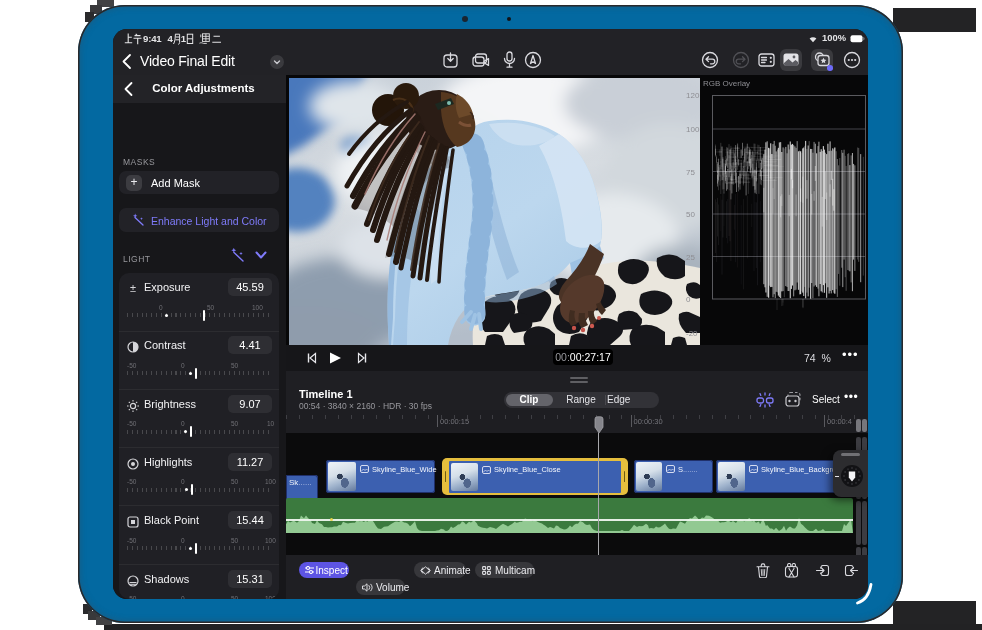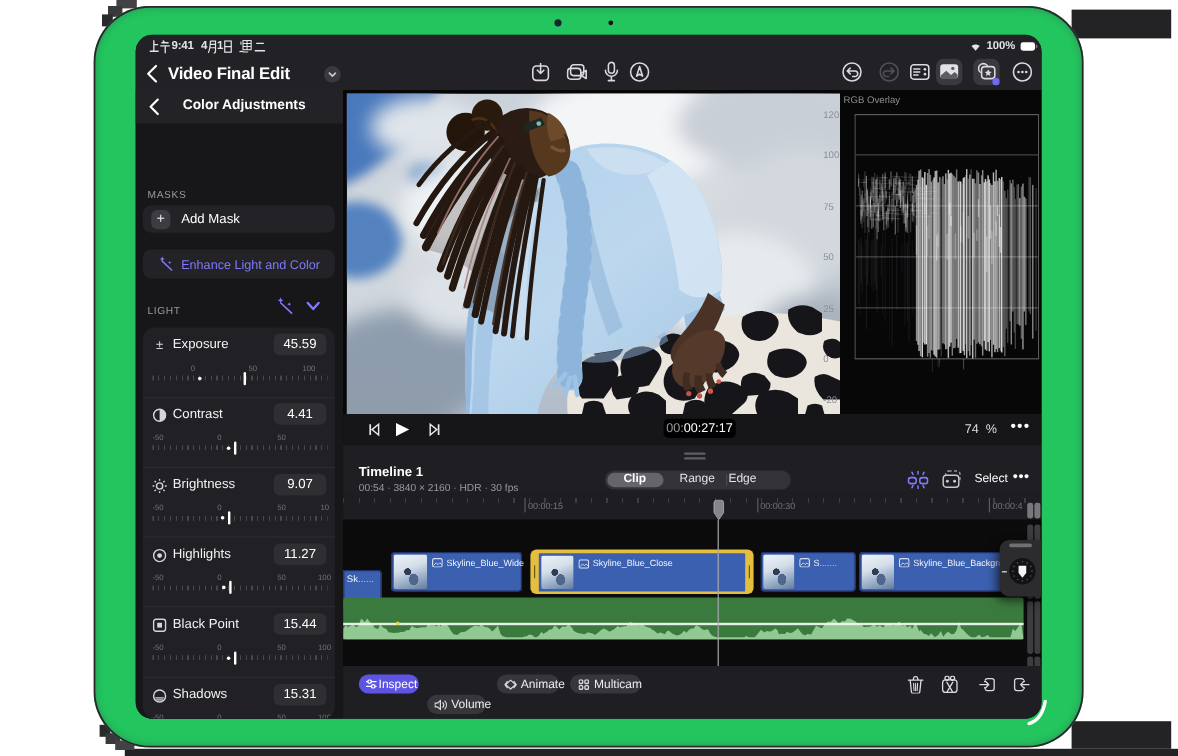--- a/index.html
+++ b/index.html
@@ -23,21 +23,21 @@
 <div class="a" style="left:893px;top:600.5px;width:82.5px;height:23px;background:#232325"></div>
 <div class="a" style="left:104px;top:624px;width:878px;height:6px;background:#222224"></div>
 
 <div class="a" style="left:97px;top:0;width:17px;height:7px;background:#424244"></div>
 <div class="a" style="left:90px;top:5px;width:12px;height:9px;background:#39393b"></div>
 <div class="a" style="left:85px;top:12px;width:9px;height:10px;background:#2a2a2c"></div>
 <div class="a" style="left:83px;top:604px;width:9px;height:10px;background:#2a2a2c"></div>
 <div class="a" style="left:88px;top:611px;width:12px;height:9px;background:#39393b"></div>
 <div class="a" style="left:96px;top:617px;width:16px;height:8px;background:#424244"></div>
 
-<div class="a" style="left:78px;top:5px;width:825px;height:618px;border-radius:47px;background:#22c55e;box-shadow:inset 0 0 0 1.5px #29292b, inset 0 0 6px 2px rgba(70,70,74,.35)">
+<div class="a" style="left:78px;top:5px;width:825px;height:618px;border-radius:47px;background:#0369a1;box-shadow:inset 0 0 0 1.5px #29292b, inset 0 0 6px 2px rgba(70,70,74,.35)">
   <div class="a" style="left:384px;top:11px;width:6px;height:6px;border-radius:50%;background:#1a2530"></div>
   <div class="a" style="left:429px;top:12px;width:4px;height:4px;border-radius:50%;background:#121216"></div>
 
   <div class="a" style="left:35px;top:24px;width:755px;height:570px;border-radius:14px;background:#131316;overflow:hidden">
 
     <div class="a" style="left:0;top:0;width:755px;height:46px;background:#222226"></div>
 
     <div class="a" style="left:11px;top:2.5px;height:13px;display:flex;align-items:center">
       <svg width="19" height="13" viewBox="0 0 19 13" style="flex:none">
         <g stroke="#e4e4e6" stroke-width="1.1" fill="none">
@@ -82,21 +82,21 @@
       <span style="width:4px"></span>
       <svg width="15" height="13" viewBox="0 0 15 13" style="flex:none">
         <rect x="0.5" y="3.2" width="12" height="7" rx="2" fill="#fff"></rect>
         <path d="M13.2 5.1v3.2c.8-.1 1.4-.8 1.4-1.6s-.6-1.5-1.4-1.6z" fill="#7c7c81"></path>
       </svg>
     </div>
 
     <svg class="a" style="left:7px;top:24px" width="24" height="17" viewBox="0 0 24 17">
         <path d="M10 2l-6.5 6.5L10 15" stroke="#fff" stroke-width="1.8" fill="none" stroke-linecap="round" stroke-linejoin="round"></path>
       </svg>
-    <div class="a" style="left:27px;top:24px;font-size:14px;font-weight:bold;color:#fff;letter-spacing:-.2px">Video Final Edit</div>
+    <div class="a" style="left:27px;top:24px;font-size:14px;font-weight:normal;color:#fff;letter-spacing:-.2px">Video Final Edit</div>
     <div class="a" style="left:157px;top:26px;width:14px;height:14px;border-radius:50%;background:#3a3a3e"><svg width="14" height="14" viewBox="0 0 14 14">
           <path d="M4.5 6l2.5 2.5L9.5 6" stroke="#c9c9ce" stroke-width="1.4" fill="none" stroke-linecap="round" stroke-linejoin="round"></path>
         </svg></div>
 
     <svg class="a" style="left:329px;top:23px" width="17" height="17" viewBox="0 0 17 17">
         <g class="ic">
           <rect x="2" y="3" width="13" height="12" rx="3"></rect>
           <path d="M8.5 1v8M5.8 6.5L8.5 9.2 11.2 6.5"></path>
         </g>
       </svg>

